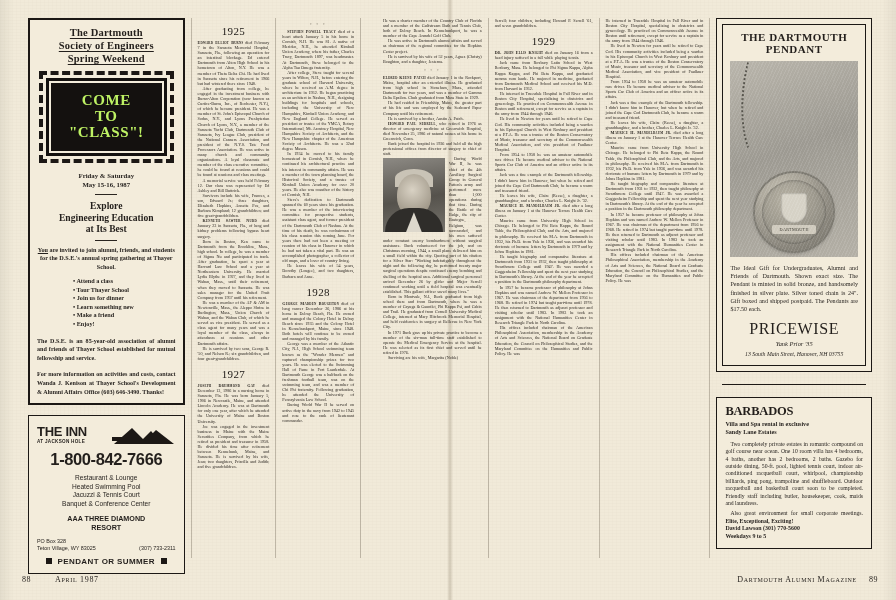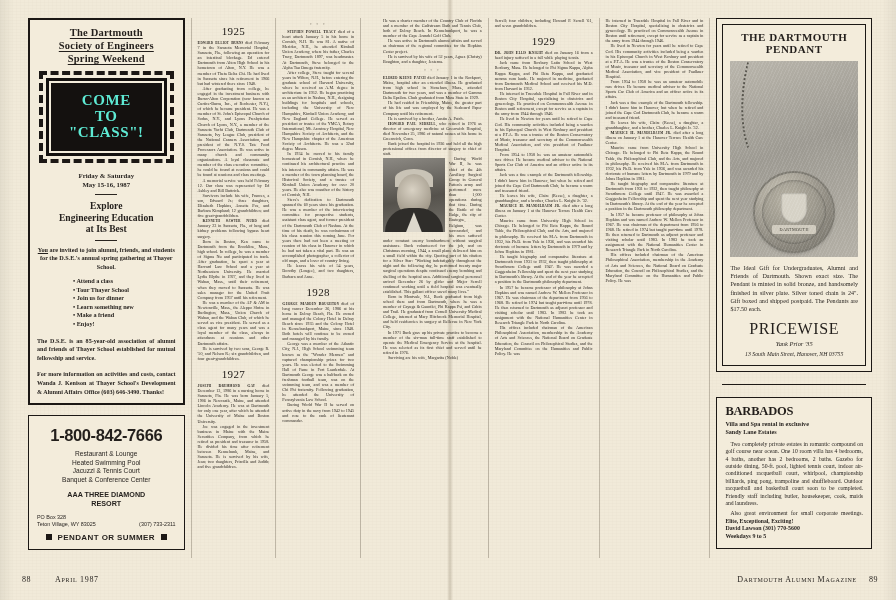--- a/index.html
+++ b/index.html
@@ -106,21 +106,21 @@
     font-size:10.5px;
     line-height:13px;
     text-decoration:underline;
     text-underline-offset:1.5px;
     letter-spacing:.2px;
     margin-bottom:6px;
   }
   .dse-come{
     margin:0 auto;
     background:#14110f;
-    color:#5eead4;
+    color:#bef264;
     text-align:center;
     padding:11px 4px 13px;
     font-size:15px;
     line-height:16px;
     font-weight:bold;
     letter-spacing:.6px;
     border:3px solid #14110f;
     box-shadow:0 0 0 2px #f3ecdb inset;
     position:relative;
   }
@@ -350,20 +350,31 @@
             <li>Make a friend</li>
             <li>Enjoy!</li>
           </ul>
 
           <div class="dse-about">The D.S.E. is an 85-year-old association of alumni and friends of Thayer School established for mutual fellowship and service.</div>
           <div class="dse-about">For more information on activities and costs, contact Wanda J. Kenison at Thayer School's Development &amp; Alumni Affairs Office (603) 646-3490. Thanks!</div>
 
         </div>
 
         <div class="ad-inn">
+          <div class="inn-top">
+            <div>
+              <div class="inn-name">THE INN</div>
+              <div class="inn-sub">AT JACKSON HOLE</div>
+            </div>
+            <svg width="64" height="24" viewBox="0 0 64 24">
+              <path d="M2 22 L20 6 L31 17 L39 9 L50 22 Z" fill="#1c1815"></path>
+              <path d="M30 22 L44 8 L62 22 Z" fill="#1c1815"></path>
+              <rect x="0" y="15" width="24" height="4" fill="#1c1815"></rect>
+            </svg>
+          </div>
           <div class="inn-phone">1-800-842-7666</div>
           <div class="inn-lines">
             <div>Restaurant &amp; Lounge</div>
             <div>Heated Swimming Pool</div>
             <div>Jacuzzi &amp; Tennis Court</div>
             <div>Banquet &amp; Conference Center</div>
           </div>
           <div class="inn-aaa">
             <div>AAA THREE DIAMOND</div>
             <div>RESORT</div>

